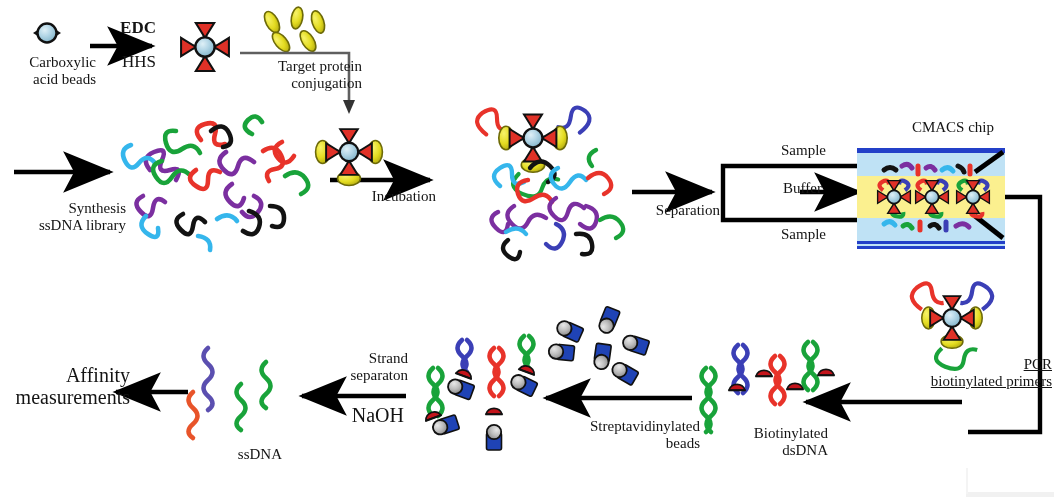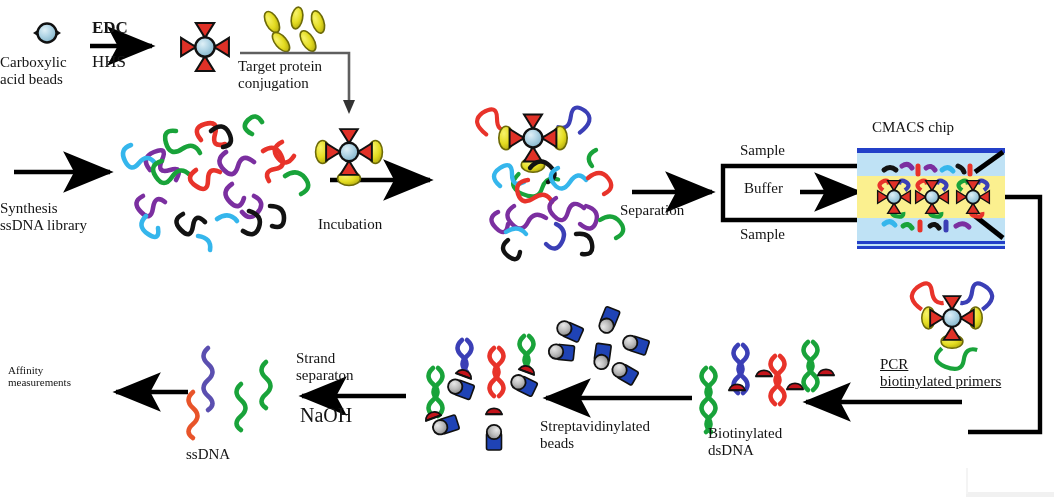--- a/index.html
+++ b/index.html
@@ -1,19 +1,19 @@
 <!DOCTYPE html>
 <html><head>
 <meta charset="utf-8">
 <style>
   html,body{margin:0;padding:0;background:#ffffff;}
   body{width:1058px;height:504px;overflow:hidden;
        font-family:"Liberation Serif", serif; color:#1a1a1a;}
   #stage{position:relative;width:1058px;height:504px;}
-  .lbl{position:absolute;text-align:left;line-height:1.12;
+  .lbl{position:absolute;text-align:right;line-height:1.12;
        font-family:"Liberation Serif", serif;color:#141414;
        white-space:pre-line;}
   svg.layer{position:absolute;left:0;top:0;width:1058px;height:504px;
             pointer-events:none;}
 </style>
 </head>
 <body>
 
 <div id="stage">
 
@@ -324,21 +324,21 @@
 
   <div class="lbl" style="left:92px;top:18px;width:64px;font-size:17px;font-weight:700;">EDC</div>
   <div class="lbl" style="left:92px;top:52px;width:64px;font-size:17px;font-weight:400;">HHS</div>
 
   <div class="lbl" style="left:238px;top:58px;width:124px;font-size:15px;">Target protein
 conjugation</div>
 
   <div class="lbl" style="left:0px;top:180px;width:126px;font-size:15px;margin-top:20px;">Synthesis
 ssDNA library</div>
 
-  <div class="lbl" style="left:318px;top:188px;width:118px;font-size:15px;margin-top:28px;">Incubation</div>
+  <div class="lbl" style="left:318px;top:188px;width:118px;font-size:15px;">Incubation</div>
 
   <div class="lbl" style="left:620px;top:164px;width:100px;font-size:15px;margin-top:38px;">Separation</div>
 
   <div class="lbl" style="left:740px;top:142px;width:86px;font-size:15px;">Sample</div>
 
   <div class="lbl" style="left:744px;top:180px;width:78px;font-size:15px;">Buffer</div>
 
   <div class="lbl" style="left:740px;top:226px;width:86px;font-size:15px;">Sample</div>
 
   <div class="lbl" style="left:872px;top:119px;width:122px;font-size:15px;">CMACS chip</div>
@@ -352,16 +352,16 @@
   <div class="lbl" style="left:708px;top:425px;width:120px;font-size:15px;">Biotinylated
 dsDNA</div>
 
   <div class="lbl" style="left:296px;top:350px;width:112px;font-size:15px;">Strand
 separaton</div>
 
   <div class="lbl" style="left:300px;top:404px;width:104px;font-size:20px;">NaOH</div>
 
   <div class="lbl" style="left:186px;top:446px;width:96px;font-size:15px;">ssDNA</div>
 
-  <div class="lbl" style="left:8px;top:364px;width:122px;font-size:11px;">Affinity
+  <div class="lbl" style="left:8px;top:364px;width:122px;font-size:20px;">Affinity
 measurements</div>
 
 </div>
 
 </body></html>

